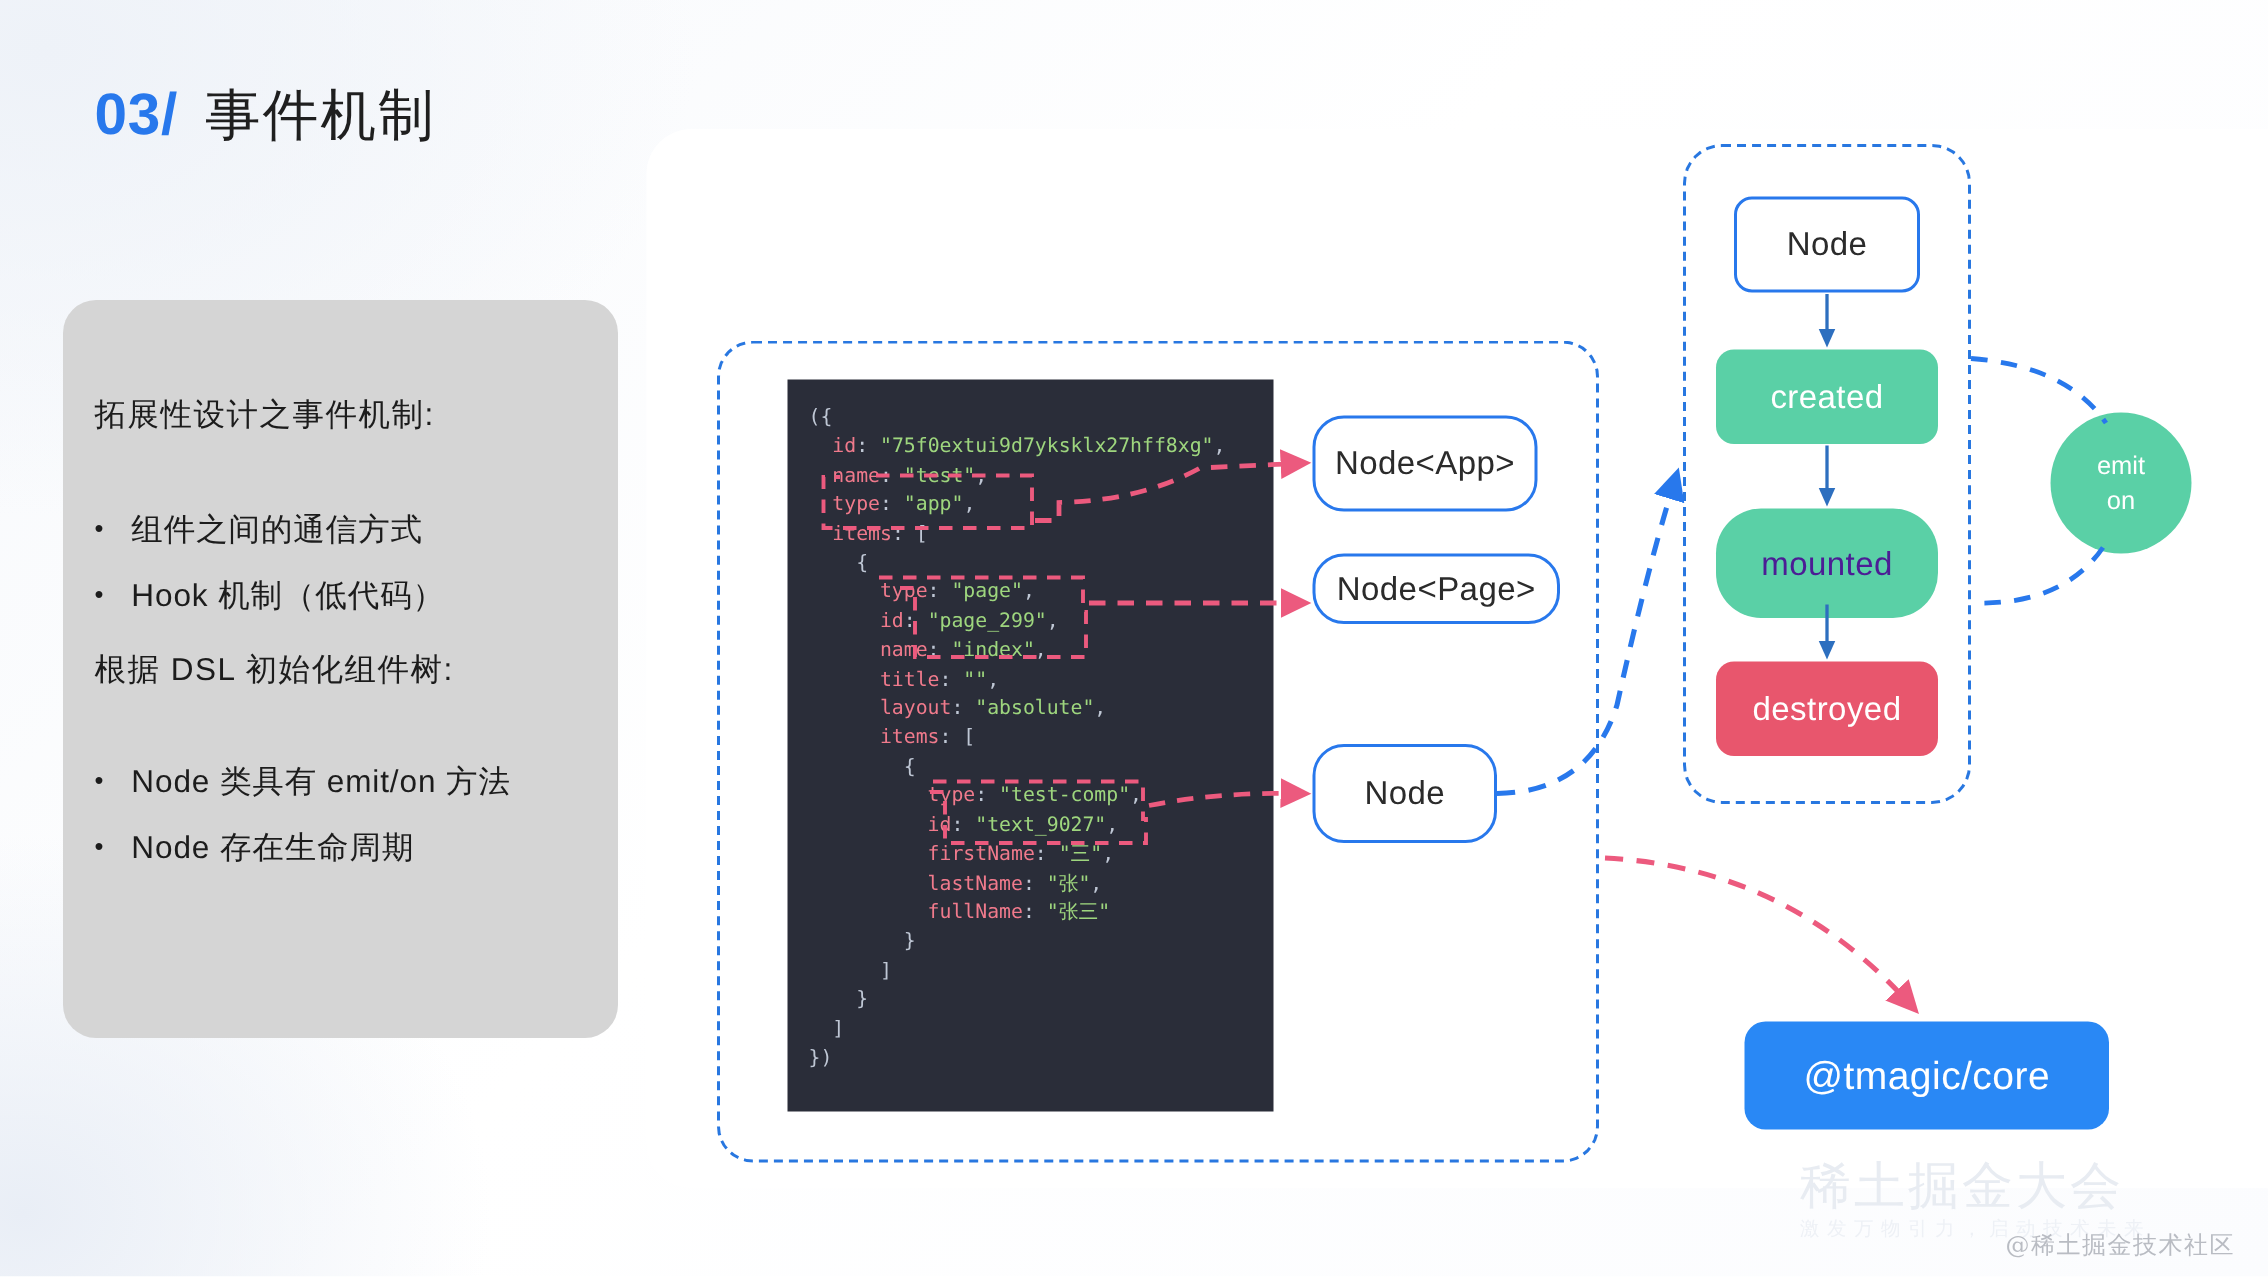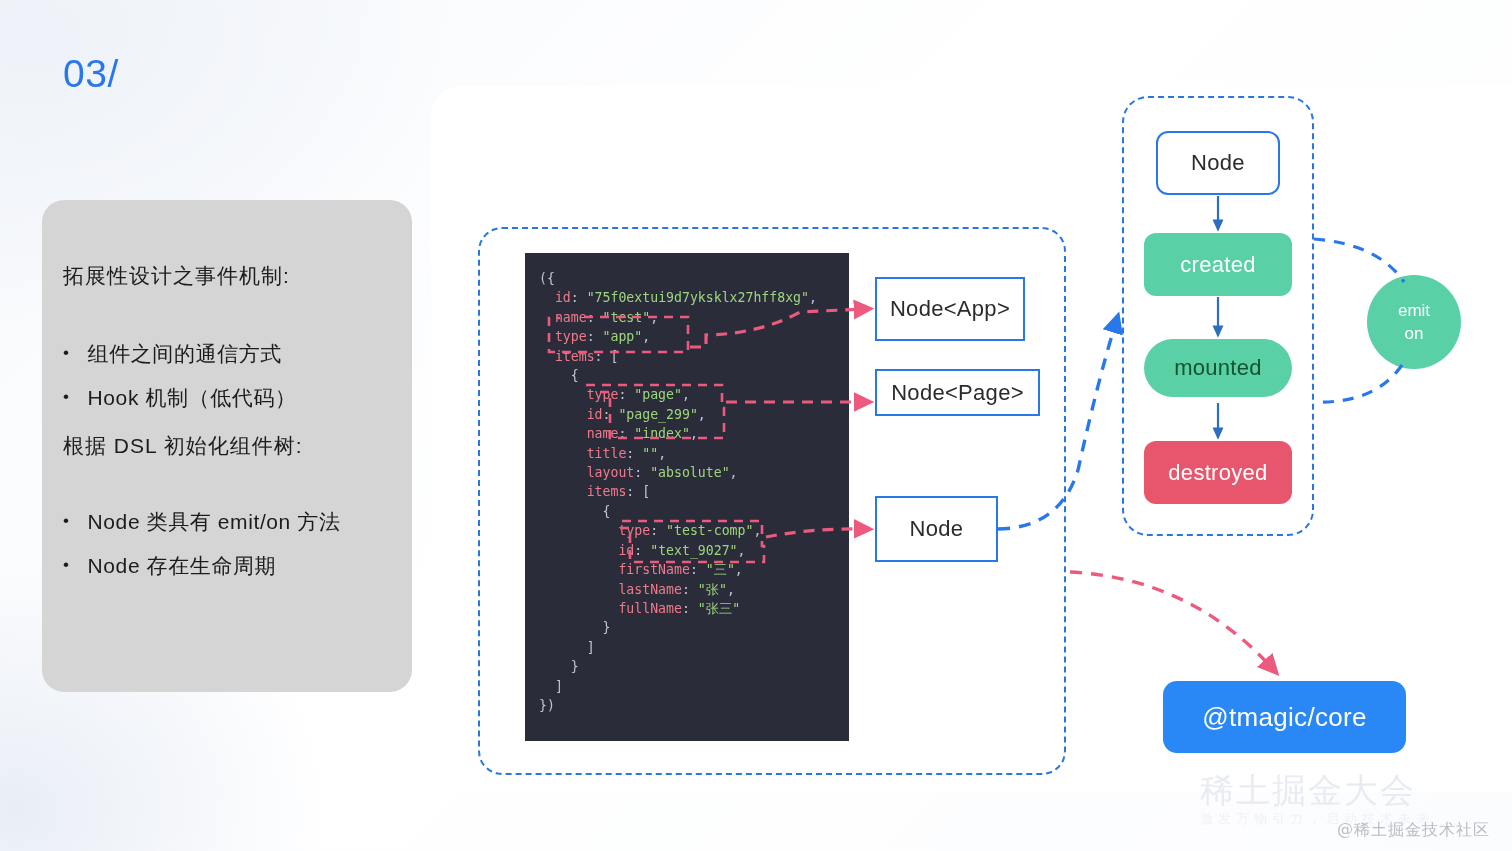--- a/index.html
+++ b/index.html
@@ -28,21 +28,21 @@
     position: absolute;
     left: 63px;
     top: 52px;
     display: flex;
     align-items: baseline;
     gap: 18px;
   }
   .title-num {
     font-size: 39px;
     color: #2878ec;
-    font-weight: 400;
+    font-weight: 700;
     letter-spacing: 0.5px;
   }
   .title-text {
     font-size: 37px;
     color: #1f1f1f;
     font-weight: 400;
     letter-spacing: 1.5px;
   }
 
   
@@ -130,21 +130,21 @@
     overflow: hidden;
   }
   .tok-p { color: #bfc7d5; }
   .tok-k { color: #f07a8c; }
   .tok-s { color: #9ed67e; }
 
   
   .node-box {
     position: absolute;
     border: 2.2px solid #2878ec;
-    border-radius: 0;
+    border-radius: 21px;
     background: #ffffff;
     display: flex;
     align-items: center;
     justify-content: center;
     font-size: 22px;
     color: #2b2b2b;
     letter-spacing: 0.3px;
   }
   #box-app   { left: 875px;  top: 277px; width: 150px; height: 64px; }
   #box-page  { left: 875px;  top: 369px; width: 165px; height: 47px; }
@@ -162,22 +162,22 @@
   }
   #life-node {
     left: 1156px; top: 131px; width: 124px; height: 64px;
     border: 2.2px solid #2878ec; background: #fff; color: #2b2b2b;
   }
   #life-created {
     left: 1144px; top: 233px; width: 148px; height: 63px;
     background: #5ad0a6; color: #ffffff;
   }
   #life-mounted {
-    left: 1144px; top: 339px; width: 148px; height: 58px;
-    background: #5ad0a6; color: #14532d; border-radius: 30px;
+    left: 1144px; top: 339px; width: 148px; height: 73px;
+    background: #5ad0a6; color: #4c1d95; border-radius: 30px;
   }
   #life-destroyed {
     left: 1144px; top: 441px; width: 148px; height: 63px;
     background: #e8566d; color: #ffffff;
   }
 
   
   .emit-circle {
     position: absolute;
     left: 1367px; top: 275px;
@@ -239,20 +239,21 @@
     font-family: "DejaVu Serif", serif;
   }
 </style>
 </head>
 <body>
 
 <div class="slide"></div>
 
 <div class="title-row">
   <span class="title-num">03/</span>
+  <span class="title-text">事件机制</span>
 </div>
 
 <div class="white-panel"></div>
 
 <div class="left-card">
   <div class="lc-head">拓展性设计之事件机制:</div>
   <ul class="lc-list">
     <li class="lc-li">
       <span class="lc-bullet">•</span>
       <span>组件之间的通信方式</span>

